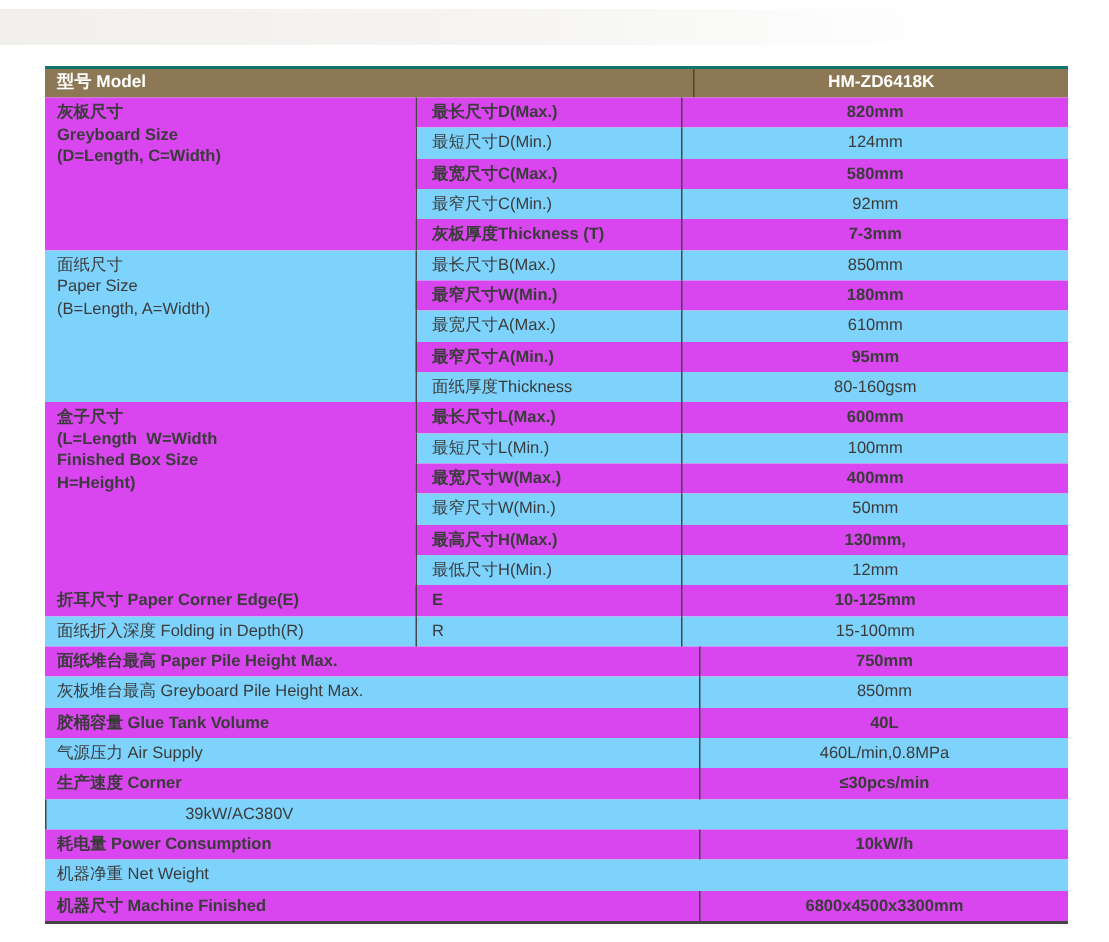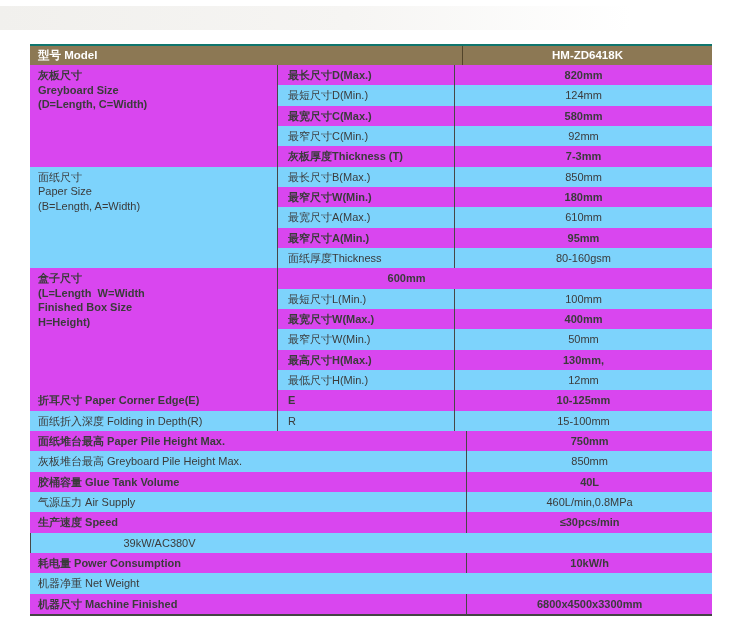--- a/index.html
+++ b/index.html
@@ -108,20 +108,21 @@
 
     <div class="section">
       <div class="cat w">
         <div>盒子尺寸</div>
         <div>(L=Length  W=Width</div>
         <div>Finished Box Size</div>
         <div>H=Height)</div>
       </div>
       <div class="rows">
         <div class="srow w">
+            <div class="param">最长尺寸L(Max.)</div>
             <div class="val">600mm</div>
           </div>
         <div class="srow b">
             <div class="param">最短尺寸L(Min.)</div>
             <div class="val">100mm</div>
           </div>
         <div class="srow w">
             <div class="param">最宽尺寸W(Max.)</div>
             <div class="val">400mm</div>
           </div>
@@ -161,21 +162,21 @@
       </div>
     <div class="xrow w">
         <div class="xlabel">胶桶容量 Glue Tank Volume</div>
         <div class="val">40L</div>
       </div>
     <div class="xrow b">
         <div class="xlabel">气源压力 Air Supply</div>
         <div class="val">460L/min,0.8MPa</div>
       </div>
     <div class="xrow w">
-        <div class="xlabel">生产速度 Speed</div>
+        <div class="xlabel">生产速度 Corner</div>
         <div class="val">≤30pcs/min</div>
       </div>
     <div class="xrow b">
         <div class="val">39kW/AC380V</div>
       </div>
     <div class="xrow w">
         <div class="xlabel">耗电量 Power Consumption</div>
         <div class="val">10kW/h</div>
       </div>
     <div class="xrow b">

